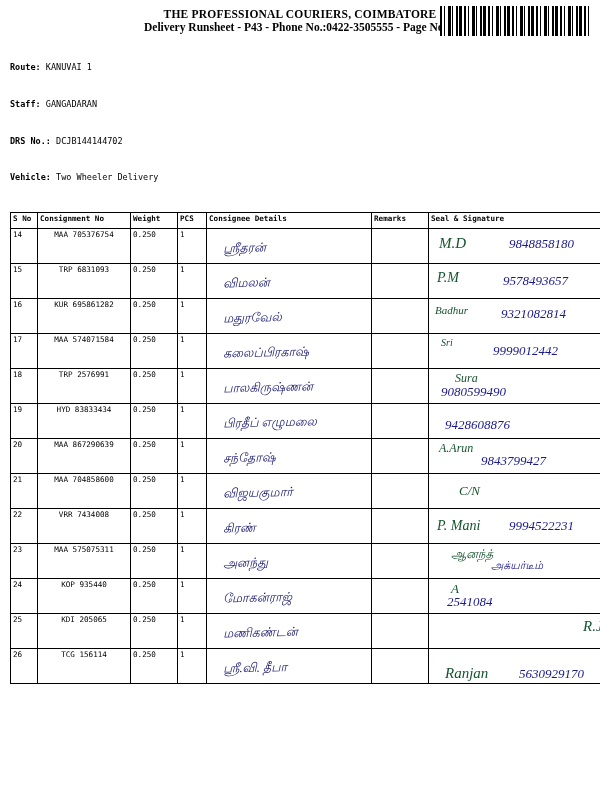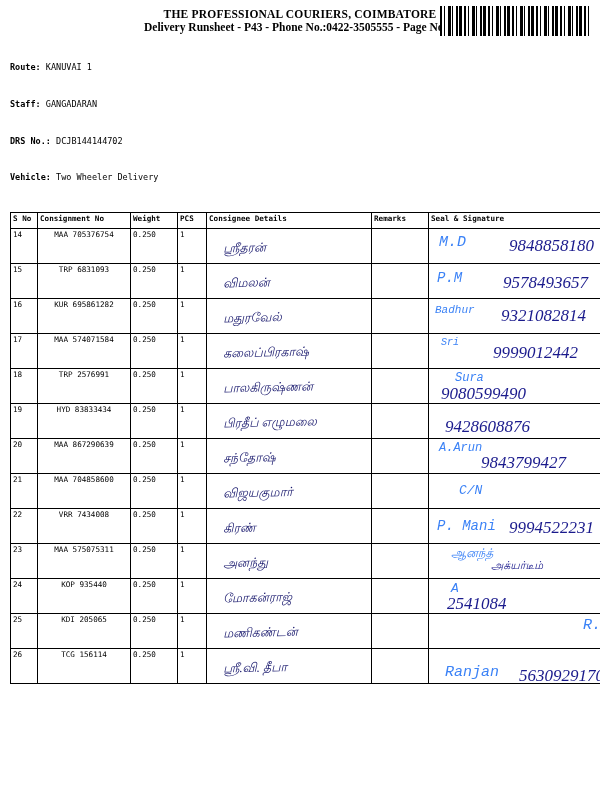--- a/index.html
+++ b/index.html
@@ -116,32 +116,32 @@
     padding-top: 10px;
     transform: rotate(-1.2deg);
     font-size: 12.5px;
   }
   .sig-box {
     position: relative;
     height: 32px;
   }
   .sig-scrawl {
     position: absolute;
-    font-family: Liberation Mono, monospace;
+    font-family: Liberation Serif, serif;
     font-style: italic;
-    color: #3b82f6;
+    color: #14532d;
     font-size: 12px;
     white-space: nowrap;
   }
   .sig-num {
     position: absolute;
     font-family: "Liberation Serif", serif;
     font-style: italic;
     color: #1a1a8c;
-    font-size: 17px;
+    font-size: 13px;
     white-space: nowrap;
   }
   .rem-scrawl {
     position: relative;
     font-family: "Liberation Serif", serif;
     font-style: italic;
     color: #1a1a8c;
     font-size: 9px;
     display: block;
     padding-top: 9px;

